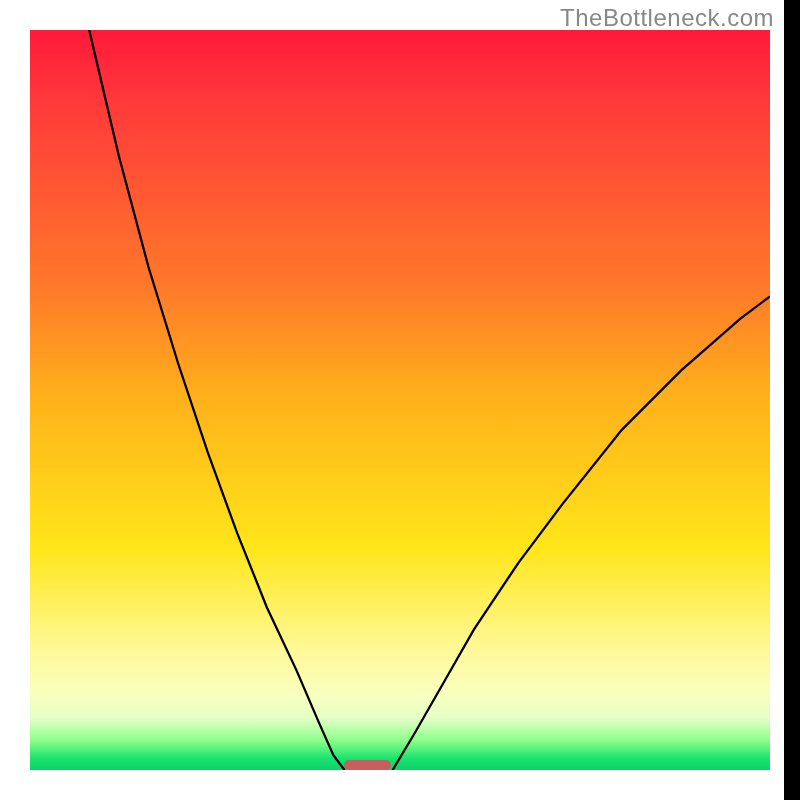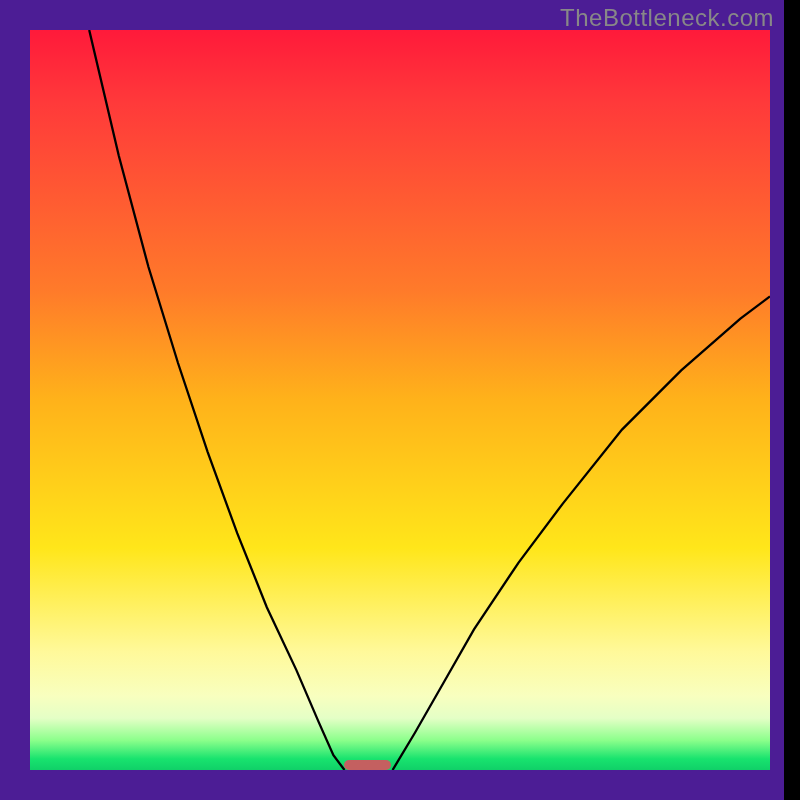--- a/index.html
+++ b/index.html
@@ -8,21 +8,21 @@
     width: 800px;
     height: 800px;
     background: #000;
     overflow: hidden;
     font-family: Arial, Helvetica, sans-serif;
   }
   .outer {
     position: relative;
     width: 784px;
     height: 800px;
-    background: #4c1d95;
+    background: #ffffff;
     text-decoration: underline;
   }
   .watermark {
     position: absolute;
     top: 4px;
     right: 10px;
     color: #888;
     font-size: 24px;
     letter-spacing: 0.5px;
     z-index: 50;

